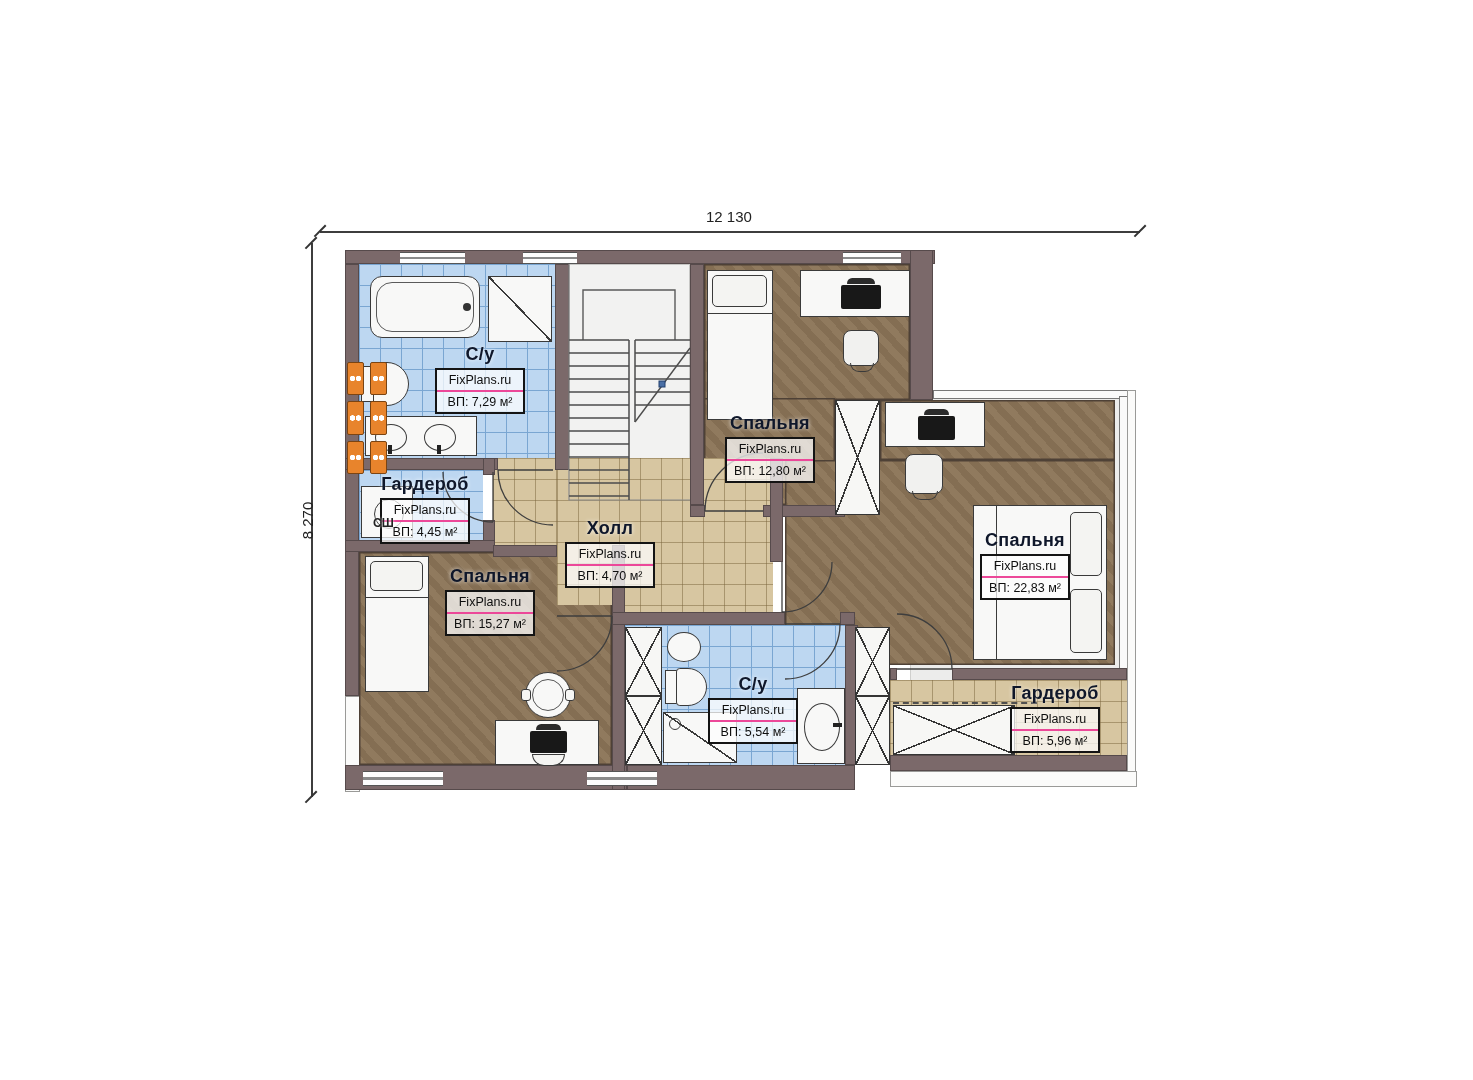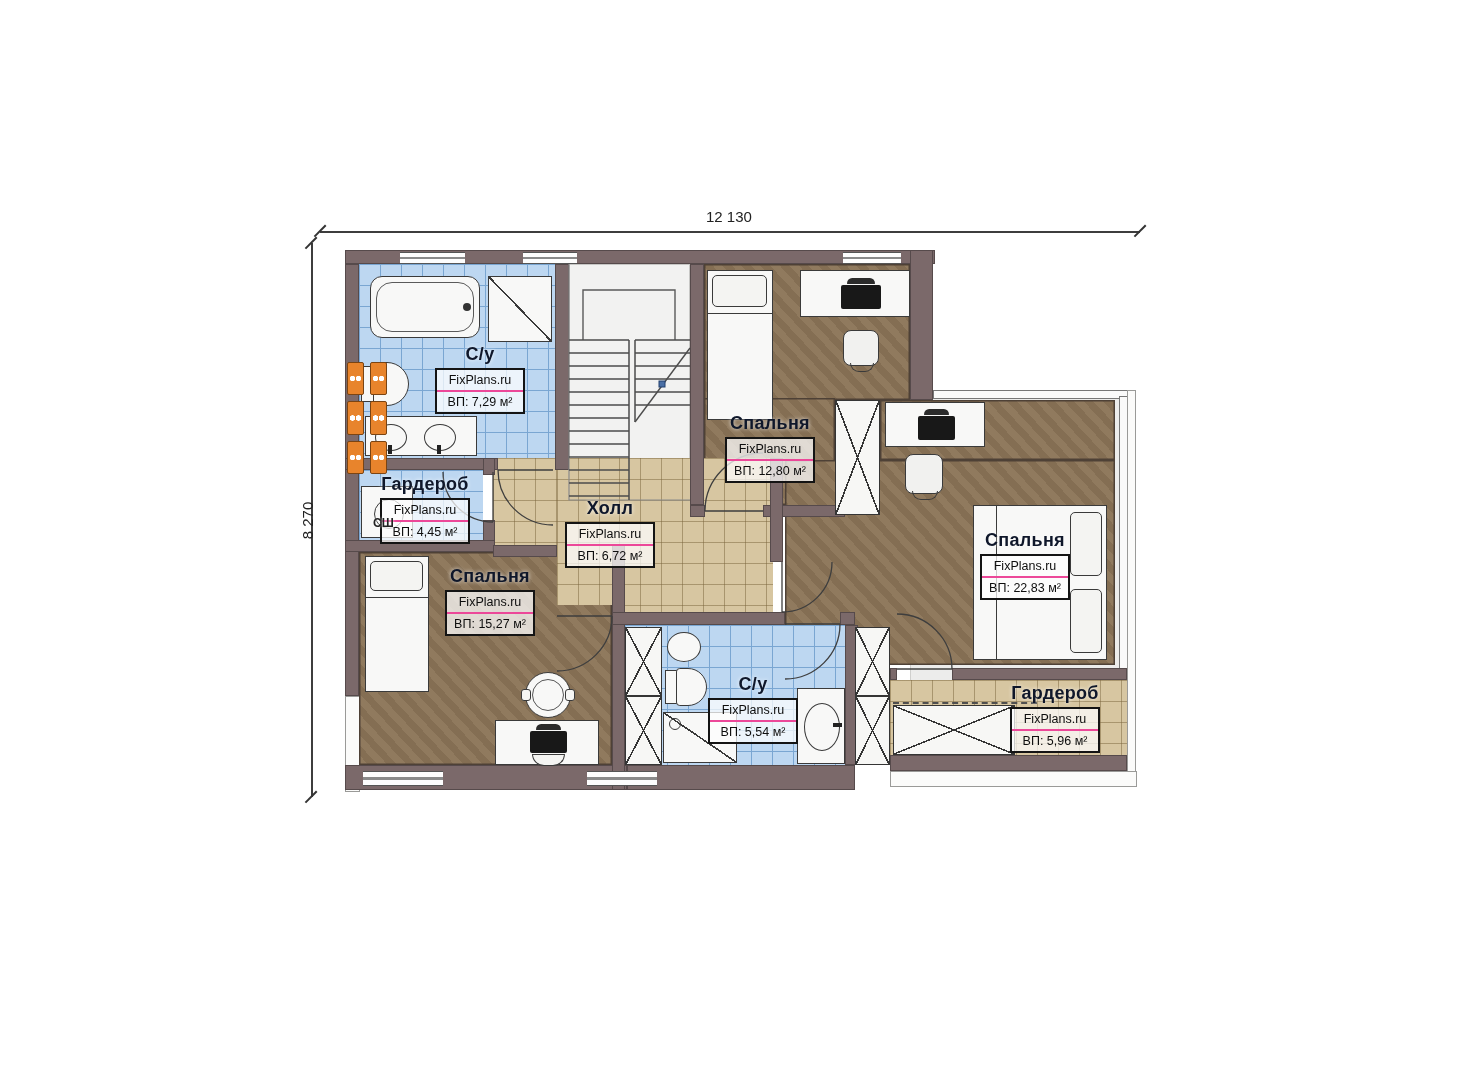--- a/index.html
+++ b/index.html
@@ -243,25 +243,25 @@
 
     <div class="rlabel" style="left:20px;top:224px;width:120px;">
       <div class="rname">Гардероб</div>
       <div class="rbox">
         <div class="cell">FixPlans.ru</div>
         <div class="cell">ВП: 4,45 м²</div>
       </div>
     </div>
     <div class="annot" style="left:28px;top:266px;">СШ</div>
 
-    <div class="rlabel" style="left:215px;top:248px;width:100px;justify-content:space-between;">
+    <div class="rlabel" style="left:215px;top:268px;width:100px;justify-content:space-between;">
       <div class="rname">Холл</div>
       <div class="rbox">
         <div class="cell">FixPlans.ru</div>
-        <div class="cell">ВП: 6,72 м²</div>
+        <div class="cell">ВП: 4,70 м²</div>
       </div>
     </div>
 
     <div class="rlabel" style="left:375px;top:163px;width:100px;">
       <div class="rname">Спальня</div>
       <div class="rbox">
         <div class="cell">FixPlans.ru</div>
         <div class="cell">ВП: 12,80 м²</div>
       </div>
     </div>

